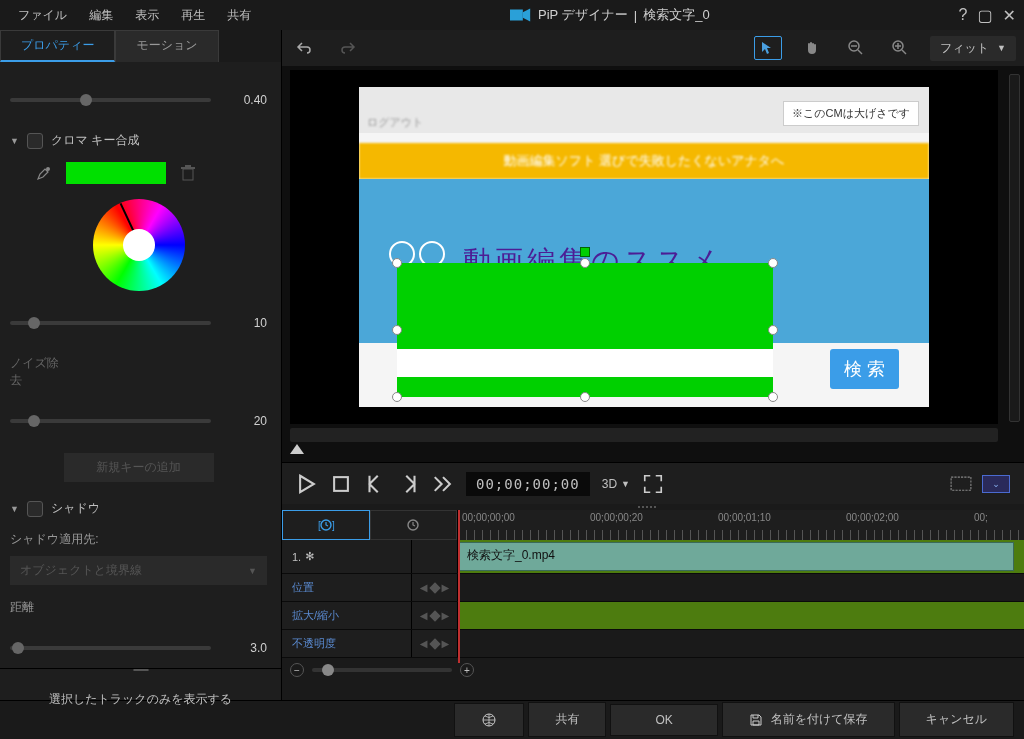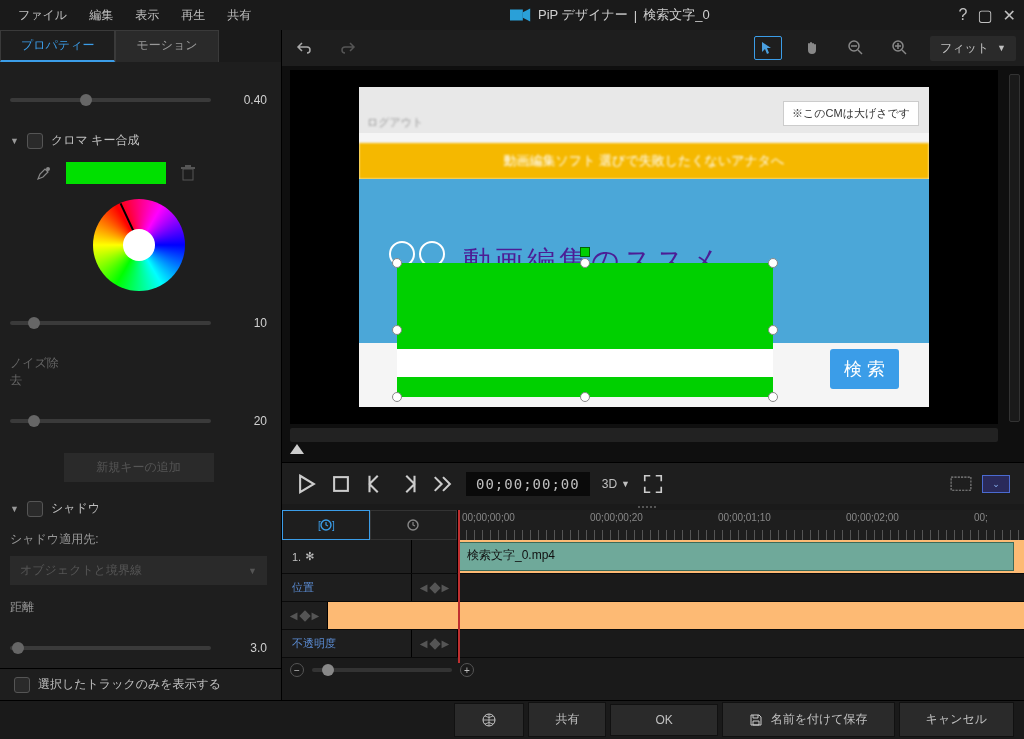--- a/index.html
+++ b/index.html
@@ -100,34 +100,34 @@
 .tl-mode-btn { flex: 1; display: flex; align-items: center; justify-content: center; border: 1px solid #333; }
 .tl-mode-btn.active { border: 1px solid #3b9de8; color: #3b9de8; }
 .tl-ruler { flex: 1; position: relative; font-size: 10px; color: #888; overflow: hidden; }
 .tl-ruler-tick { position: absolute; top: 2px; }
 .tl-ruler-marks { position: absolute; bottom: 0; left: 0; right: 0; height: 10px; background: repeating-linear-gradient(to right, #555 0, #555 1px, transparent 1px, transparent 8px); }
 
 .tl-row { height: 28px; display: flex; border-bottom: 1px solid #0a0a0a; background: #1e1e1e; }
 .tl-row.main { height: 34px; }
 .tl-row-label { width: 130px; padding: 4px 10px; display: flex; align-items: center; border-right: 1px solid #000; font-size: 11px; }
 .tl-row-kf { width: 46px; display: flex; align-items: center; justify-content: center; gap: 3px; border-right: 1px solid #000; }
-.tl-row-content { flex: 1; position: relative; background: #fdba74; }
+.tl-row-content { flex: 1; position: relative; background: #4d7c0f; }
 .tl-row.alt .tl-row-content { background: #1a1a1a; }
 .clip { position: absolute; top: 2px; bottom: 2px; left: 0; right: 10px; background: #6fa99a; border: 1px solid #3a6a5a; padding: 4px 8px; color: #111; font-size: 12px; }
 .tl-playhead { position: absolute; left: 0; top: -30px; bottom: -90px; width: 2px; background: #c03030; z-index: 5; }
 .tl-row-label.blue { color: #5a8ad0; }
 .kf-dia { width: 8px; height: 8px; background: #555; transform: rotate(45deg); }
 .kf-arr { font-size: 10px; color: #555; }
 
 .tl-zoom { height: 24px; display: flex; align-items: center; padding: 0 8px; gap: 8px; }
 .zoom-minus, .zoom-plus { width: 14px; height: 14px; border: 1px solid #555; border-radius: 50%; display: flex; align-items: center; justify-content: center; font-size: 10px; }
 .zoom-track { width: 140px; height: 4px; background: #333; position: relative; border-radius: 2px; }
 .zoom-handle { position: absolute; left: 10px; top: -4px; width: 12px; height: 12px; background: #888; border-radius: 50%; }
 
-.bottom-cb { height: 32px; display: flex; align-items: center; padding: 0 14px; gap: 8px; background: #1e1e1e; border-top: 1px solid #000; }
+.bottom-cb { height: 32px; display: flex; align-items: center; padding: 0 14px; gap: 20px; background: #1e1e1e; border-top: 1px solid #000; flex-direction: column; }
 
 .footer { height: 38px; background: #1a1a1a; display: flex; align-items: center; justify-content: flex-end; gap: 0; padding: 0 10px; border-top: 1px solid #000; }
 .footer-btn { padding: 8px 26px; background: #2a2a2a; border: 1px solid #111; cursor: pointer; margin-left: 4px; display: flex; align-items: center; gap: 8px; }
 .footer-btn.primary { padding: 8px 44px; }
 </style>
 </head>
 <body>
 
 <div class="titlebar">
   <div class="menu">
@@ -426,20 +426,21 @@
       <div class="tl-row alt">
         <div class="tl-row-label blue">位置</div>
         <div class="tl-row-kf">
             <span class="kf-arr">◀</span>
             <span class="kf-dia"></span>
             <span class="kf-arr">▶</span>
           </div>
         <div class="tl-row-content"></div>
       </div>
       <div class="tl-row">
+        <div class="tl-row-label blue">拡大/縮小</div>
         <div class="tl-row-kf">
             <span class="kf-arr">◀</span>
             <span class="kf-dia"></span>
             <span class="kf-arr">▶</span>
           </div>
         <div class="tl-row-content"></div>
       </div>
       <div class="tl-row alt">
         <div class="tl-row-label blue">不透明度</div>
         <div class="tl-row-kf">

